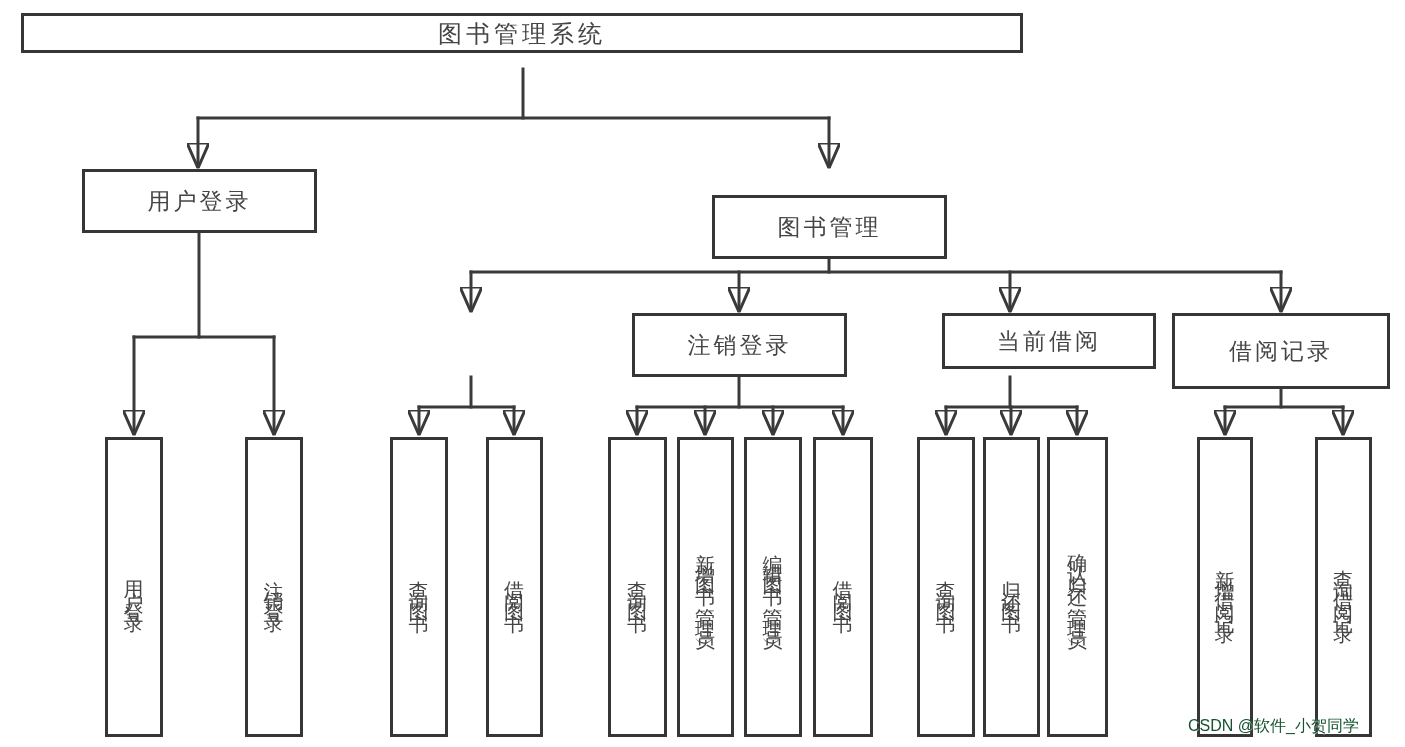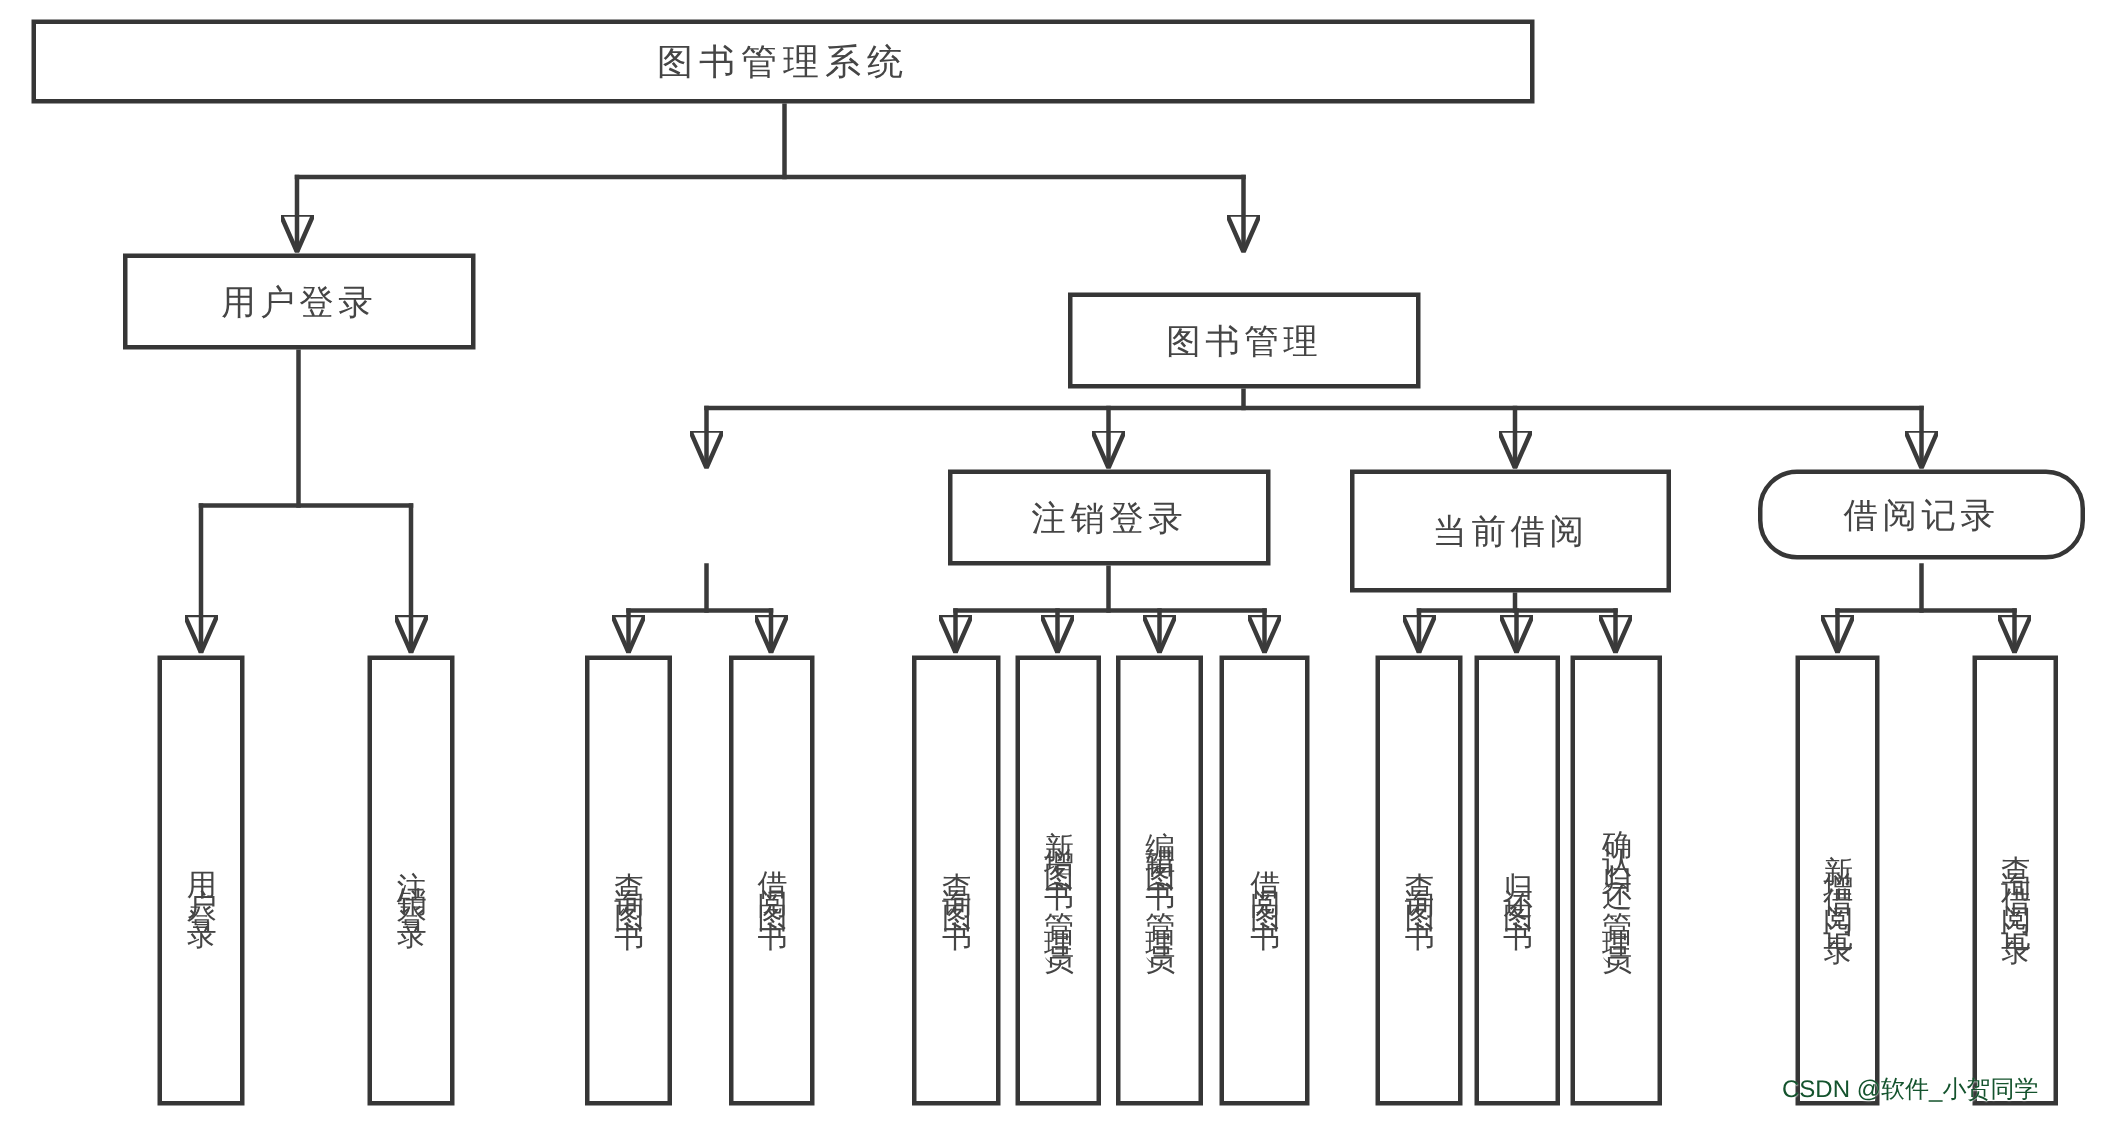--- a/index.html
+++ b/index.html
@@ -107,38 +107,38 @@
     <path d="M946,407 V434" marker-end="url(#arrow)"></path>
     <path d="M1011,407 V434" marker-end="url(#arrow)"></path>
     <path d="M1077,407 V434" marker-end="url(#arrow)"></path>
 
     <path d="M1281,377 V407"></path>
     <path d="M1225,407 H1343"></path>
     <path d="M1225,407 V434" marker-end="url(#arrow)"></path>
     <path d="M1343,407 V434" marker-end="url(#arrow)"></path>
   </svg>
 
-  <div class="box h root" style="left:21px; top:13px; width:1002px; height:56px;">
+  <div class="box h root" style="left:21px; top:13px; width:1002px; height:40px;align-items:flex-end;">
     <span class="t">图书管理系统</span>
   </div>
 
   <div class="box h" style="left:82px; top:169px; width:235px; height:64px;">
     <span class="t">用户登录</span>
   </div>
   <div class="box h" style="left:712px; top:169px; width:235px; height:64px;margin-top:26px;">
     <span class="t">图书管理</span>
   </div>
 
   <div class="box h" style="left:632px; top:313px; width:215px; height:64px;">
     <span class="t">注销登录</span>
   </div>
-  <div class="box h" style="left:900px; top:313px; width:214px; height:82px;">
+  <div class="box h" style="left:942px; top:313px; width:214px; height:56px;">
     <span class="t">当前借阅</span>
   </div>
-  <div class="box h" style="left:1172px; top:313px; width:218px; height:60px;border-radius:26px;">
+  <div class="box h" style="left:1172px; top:313px; width:218px; height:76px;">
     <span class="t">借阅记录</span>
   </div>
 
   <div class="box v" style="left:105px; top:437px; width:58px; height:300px;">
     <span class="t">用户登录</span>
   </div>
   <div class="box v" style="left:245px; top:437px; width:58px; height:300px;">
     <span class="t">注销登录</span>
   </div>
 

